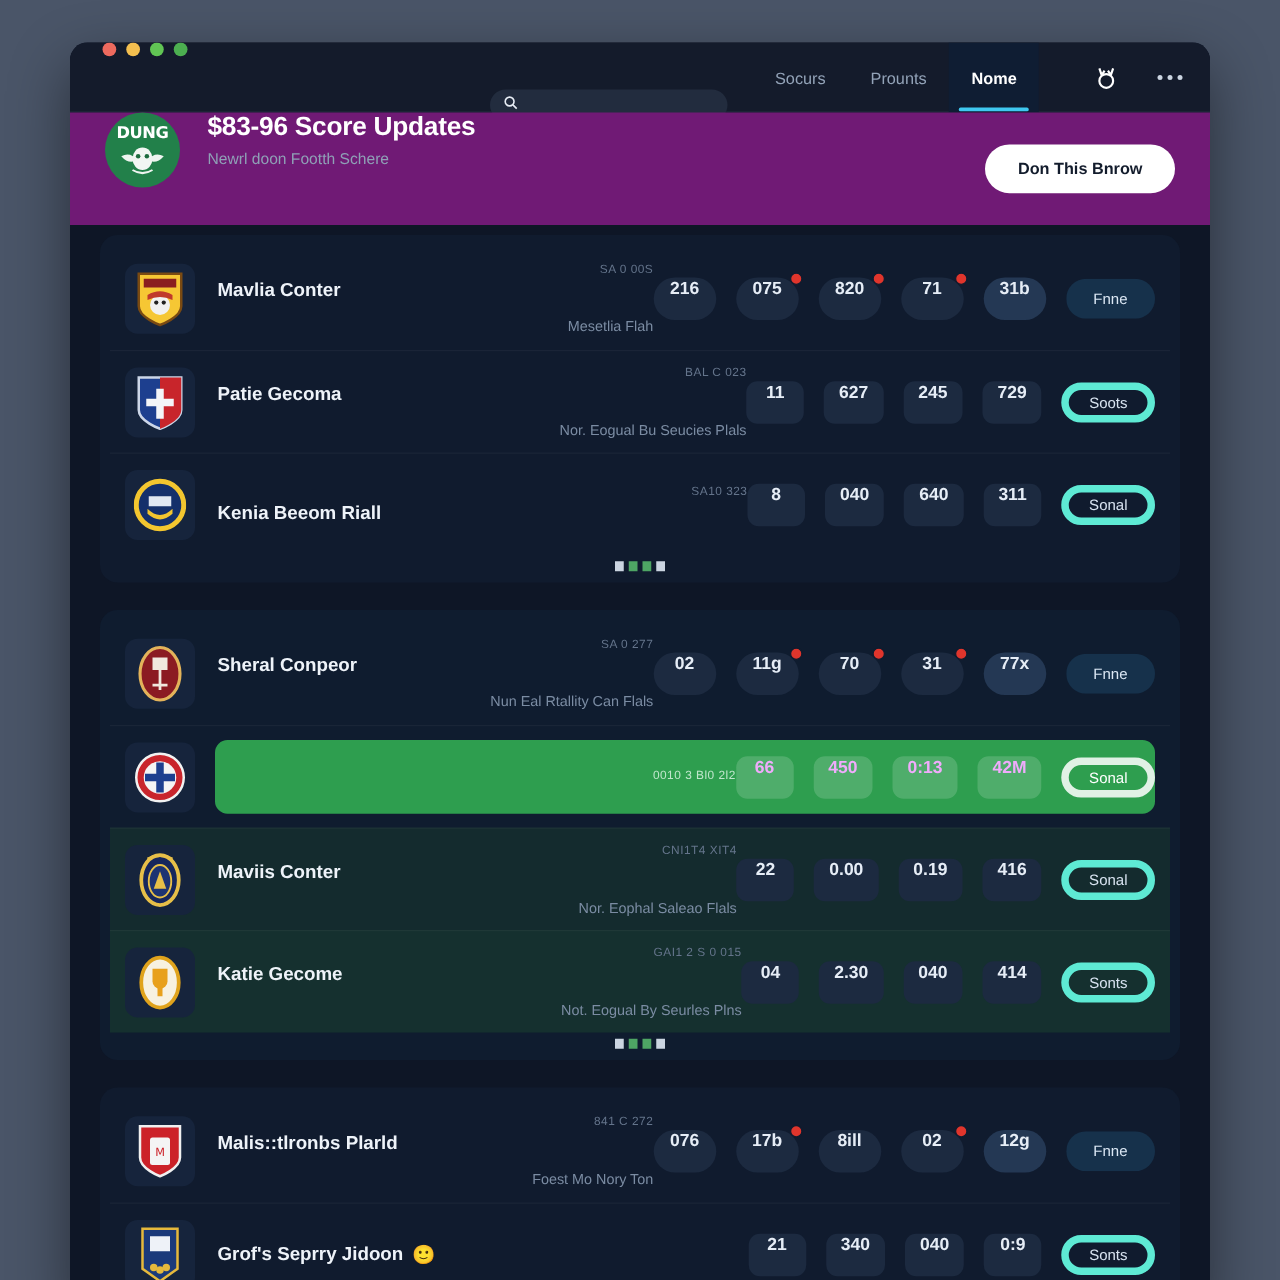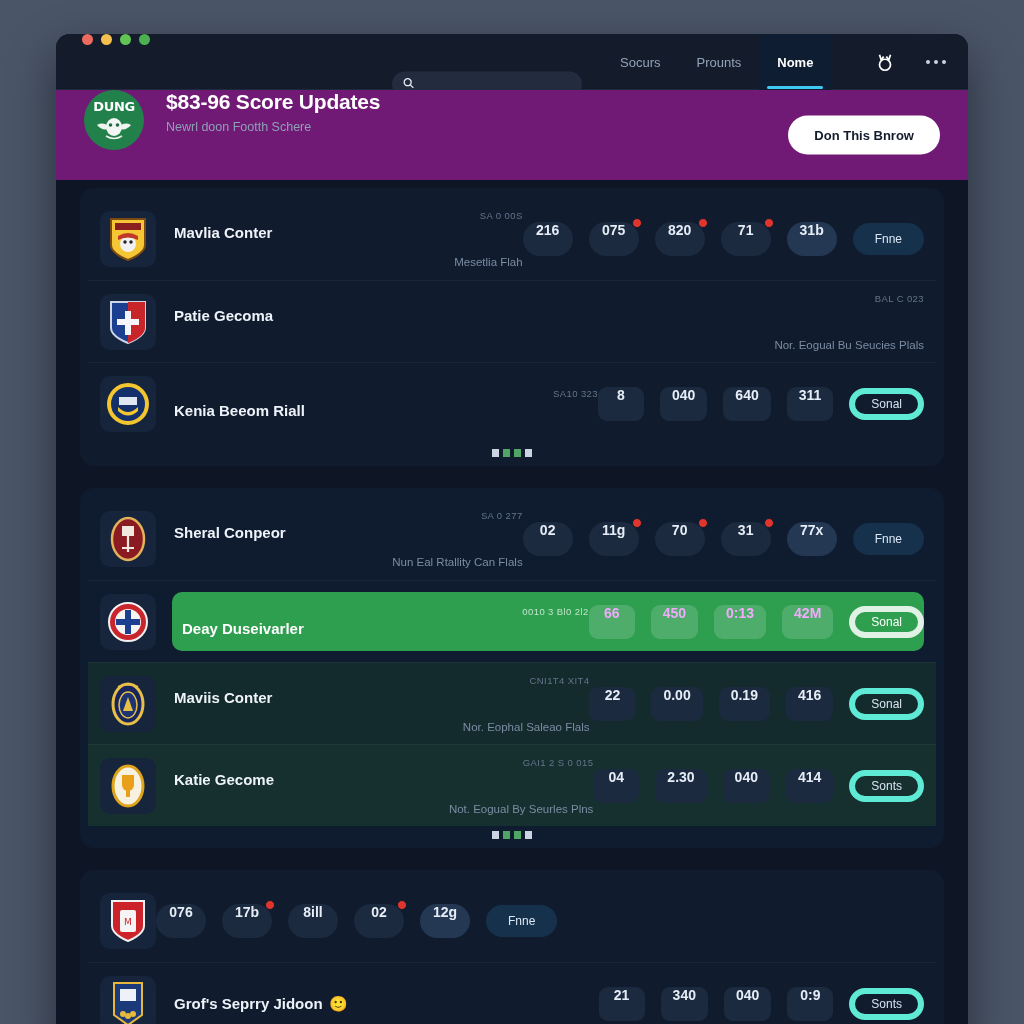--- a/index.html
+++ b/index.html
@@ -284,20 +284,35 @@
               <rect x="9" y="20" width="22" height="6" fill="#f3f5f8"></rect>
             </svg>
           </div>
           <div class="rowmain">
             <div class="r-meta">BAL C 023</div>
             <div class="r-title">
               <span>Patie Gecoma</span>
             </div>
             <div class="r-sub">Nor. Eogual Bu Seucies Plals</div>
           </div>
+          <div class="pills">
+            <div class="pill">
+              <span>11</span>
+            </div>
+            <div class="pill">
+              <span>627</span>
+            </div>
+            <div class="pill">
+              <span>245</span>
+            </div>
+            <div class="pill">
+              <span>729</span>
+            </div>
+            <button class="action">Soots</button>
+          </div>
         </div>
         <div class="row">
           <div class="crest">
             <svg viewBox="0 0 40 46">
               <circle cx="20" cy="23" r="19" fill="#14306b" stroke="#f3c62f" stroke-width="4"></circle>
               <rect x="11" y="16" width="18" height="8" fill="#dfe7f2"></rect>
               <path d="M10 26 Q20 36 30 26 L30 30 Q20 39 10 30z" fill="#f3c62f"></path>
             </svg>
           </div>
           <div class="rowmain">
@@ -372,23 +387,20 @@
           <div class="crest">
             <svg viewBox="0 0 40 46">
               <circle cx="20" cy="23" r="19" fill="#c9252c" stroke="#f2f2f2" stroke-width="2"></circle>
               <circle cx="20" cy="23" r="13" fill="#f4f4f4"></circle>
               <rect x="17" y="11" width="6" height="24" fill="#1d3f8f"></rect>
               <rect x="8" y="20" width="24" height="6" fill="#1d3f8f"></rect>
             </svg>
           </div>
           <div class="rowmain">
             <div class="r-meta">0010 3 Bl0 2l2</div>
-            <div class="r-title">
-              <span>Deay Duseivarler</span>
-            </div>
           </div>
           <div class="pills">
             <div class="pill">
               <span>66</span>
             </div>
             <div class="pill">
               <span>450</span>
             </div>
             <div class="pill">
               <span>0:13</span>
@@ -471,20 +483,27 @@
       </div>
       <div class="group">
         <div class="row">
           <div class="crest">
             <svg viewBox="0 0 40 46">
               <path d="M4 3h32v25c0 9-16 15-16 15S4 37 4 28z" fill="#cc2229" stroke="#f0f0f0" stroke-width="2"></path>
               <rect x="12" y="12" width="16" height="22" rx="2" fill="#f4f4f4"></rect>
               <text x="20" y="27" font-size="9" fill="#cc2229" text-anchor="middle" font-family="DejaVu Sans">M</text>
             </svg>
           </div>
+          <div class="rowmain">
+            <div class="r-meta">841 C 272</div>
+            <div class="r-title">
+              <span>Malis::tlronbs Plarld</span>
+            </div>
+            <div class="r-sub">Foest Mo Nory Ton</div>
+          </div>
           <div class="pills">
             <div class="pill round">
               <span>076</span>
             </div>
             <div class="pill round">
               <span>17b</span>
               <span class="badge"></span>
             </div>
             <div class="pill round">
               <span>8ill</span>

